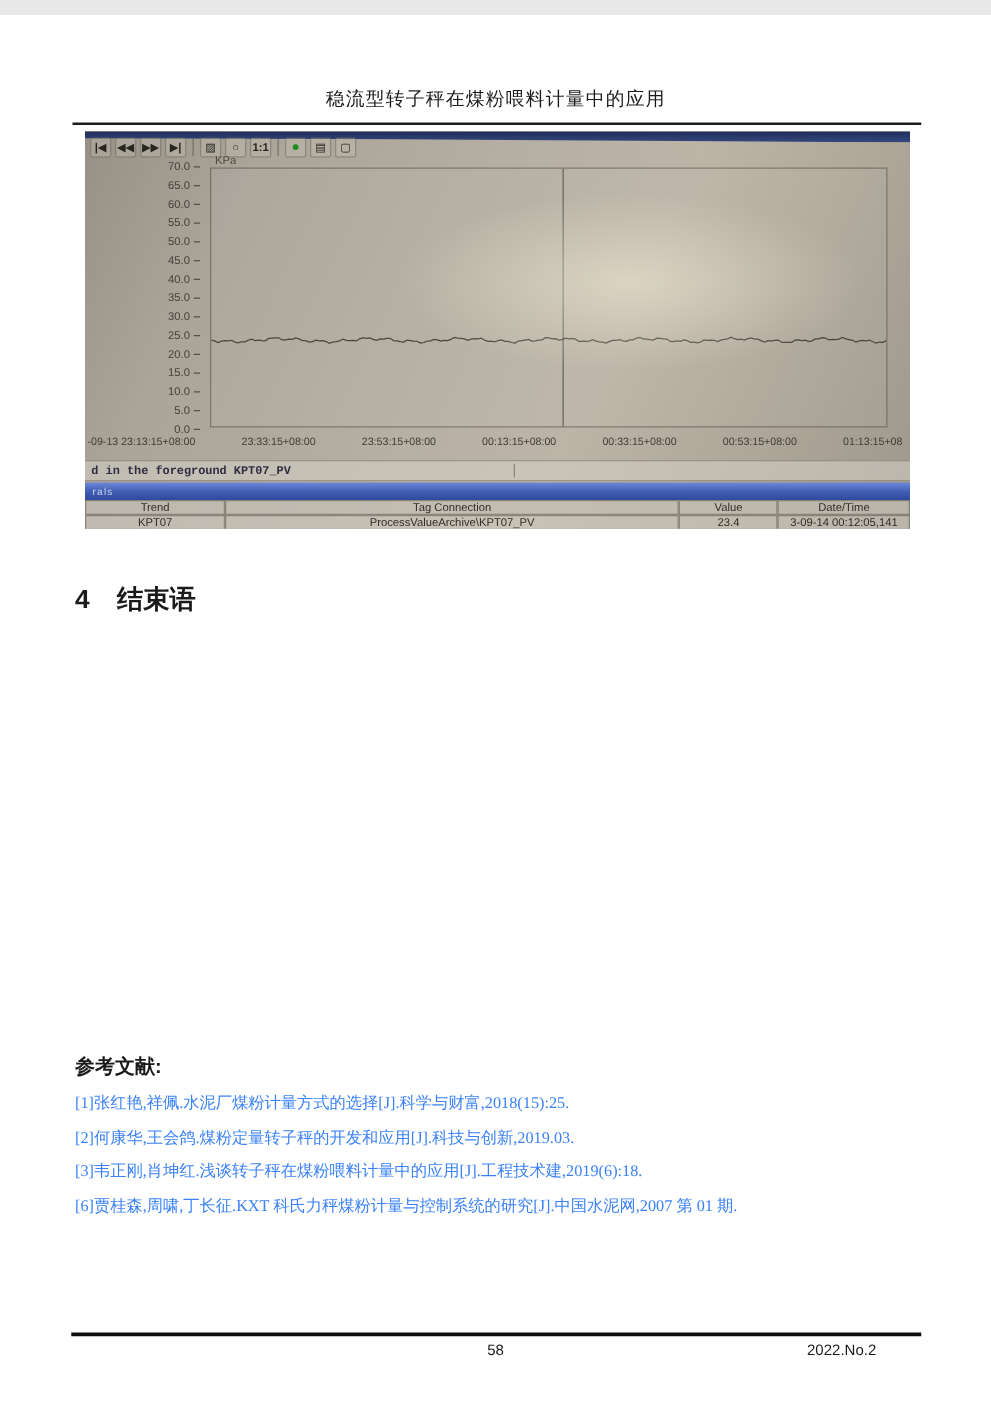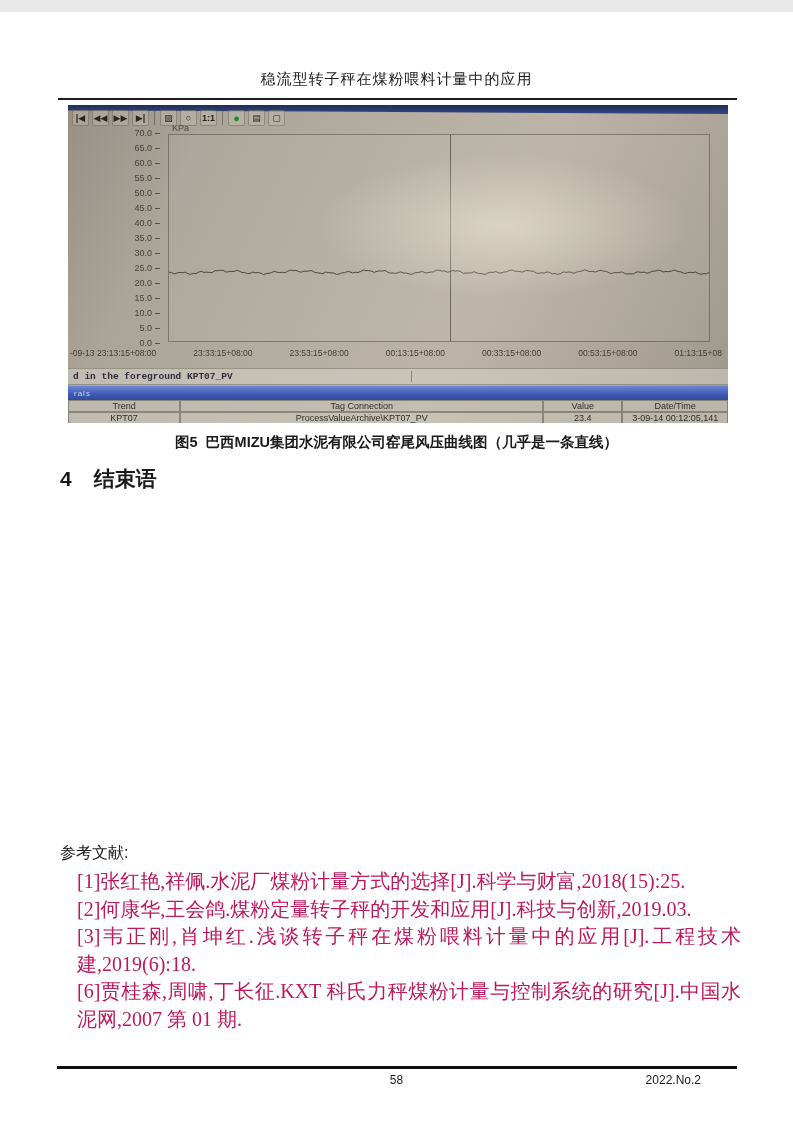--- a/index.html
+++ b/index.html
@@ -63,23 +63,23 @@
   .fig-caption { position:absolute; top:421px; left:0; right:0; text-align:center;
                  font-family:"Liberation Sans","DejaVu Sans",sans-serif; font-weight:bold;
                  font-size:14.5px; white-space:pre; }
   .section-heading { position:absolute; top:453px; left:60px;
                  font-family:"Liberation Sans","DejaVu Sans",sans-serif; font-weight:bold; font-size:21px;text-align:right; }
   .section-heading .num { margin-right:22px; }
   .body-text { position:absolute; top:487px; left:60px; right:55px;
                  font-size:19.5px; line-height:39px; text-align:justify; text-indent:2em; color:#141414; }
 
   .refs-heading { position:absolute; top:831px; left:60px;
-                 font-family:"Liberation Sans","DejaVu Sans",sans-serif; font-weight:normal; font-size:16px; }
-  .refs-list { position:absolute; top:856px; left:77px; right:52px; font-size:20px; line-height:27.6px;
-                 color:#be185d; }
+                 font-family:"Liberation Sans","DejaVu Sans",sans-serif; font-weight:bold; font-size:16px; }
+  .refs-list { position:absolute; top:856px; left:60px; right:52px; font-size:13px; line-height:27.6px;
+                 color:#3b82f6; }
   .ref-item { text-align:justify; }
 
   
   .footer-rule { position:absolute; top:1054px; left:57px; right:56px; height:3px; background:#0e0e0e; }
   .footer-page { position:absolute; top:1061px; left:0; right:0; text-align:center;
                  font-family:"Liberation Sans","DejaVu Sans",sans-serif; font-size:12px; }
   .footer-issue { position:absolute; top:1061px; right:92px;
                  font-family:"Liberation Sans","DejaVu Sans",sans-serif; font-size:12px; }
 </style>
 </head>
@@ -163,21 +163,20 @@
           <div class="tt-cell c1">KPT07</div>
           <div class="tt-cell c2">ProcessValueArchive\KPT07_PV</div>
           <div class="tt-cell c3">23.4</div>
           <div class="tt-cell c4">3-09-14 00:12:05,141</div>
         </div>
     </div>
 
     <div class="photo-glare"></div>
   </div>
 
-  <div class="fig-caption">图5  巴西MIZU集团水泥有限公司窑尾风压曲线图（几乎是一条直线）</div>
 
   <div class="section-heading">
     <span class="num">4</span><span>结束语</span>
   </div>
 
 
   <div class="refs-heading">参考文献:</div>
   <div class="refs-list">
       <div class="ref-item">[1]张红艳,祥佩.水泥厂煤粉计量方式的选择[J].科学与财富,2018(15):25.</div>
       <div class="ref-item">[2]何康华,王会鸽.煤粉定量转子秤的开发和应用[J].科技与创新,2019.03.</div>

